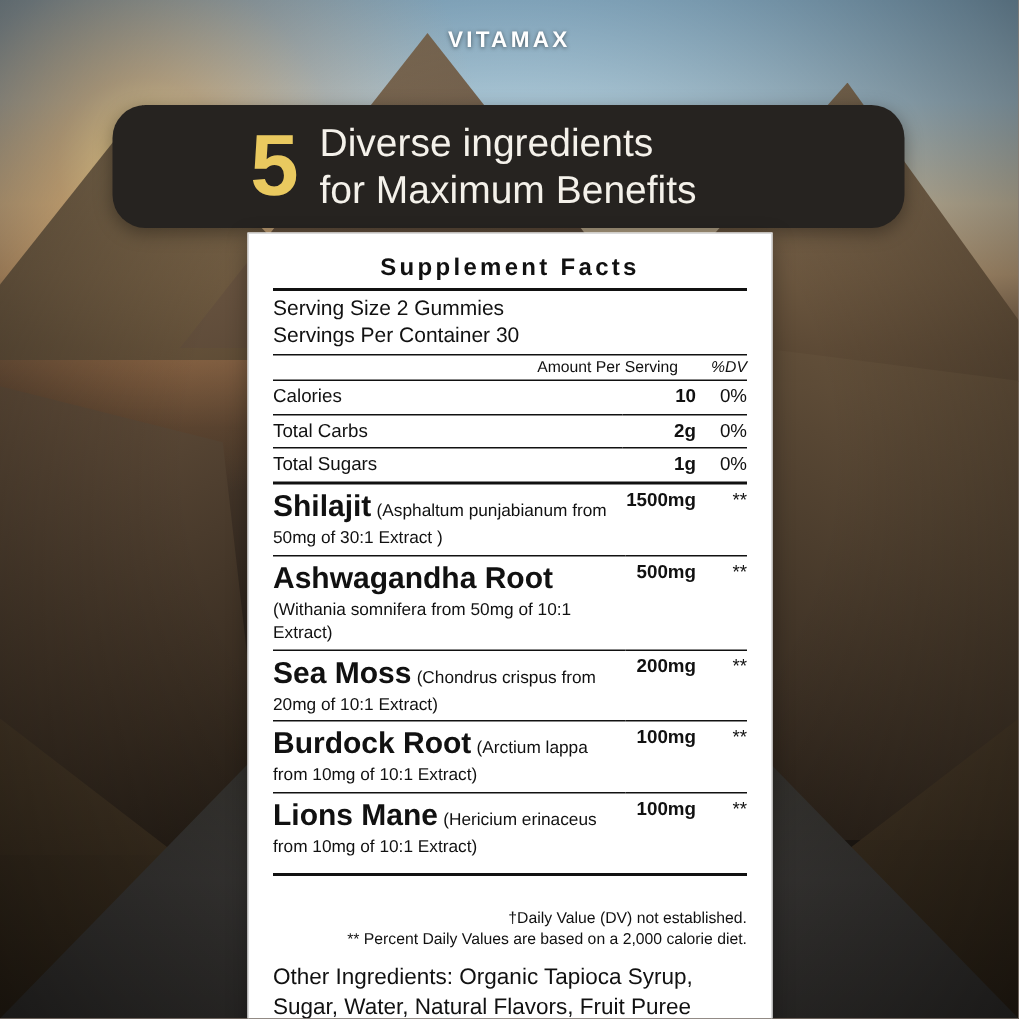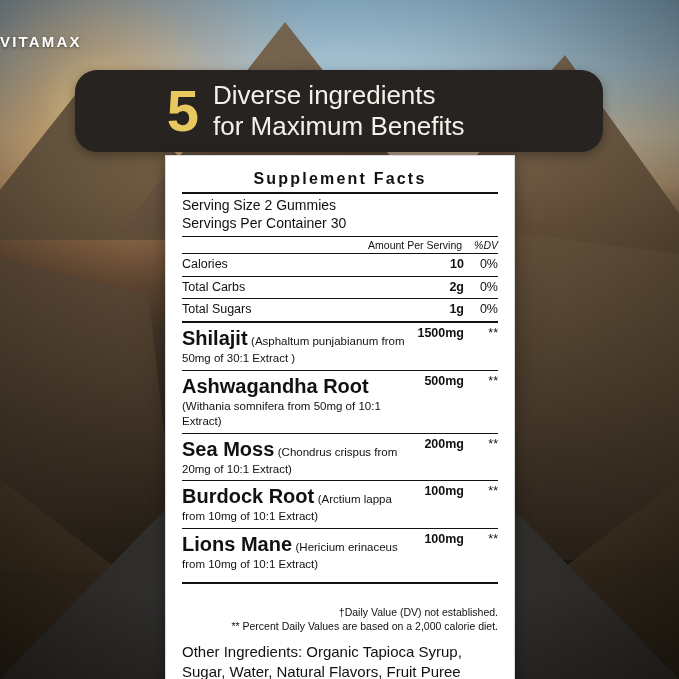--- a/index.html
+++ b/index.html
@@ -120,23 +120,23 @@
   .vignette {
     position: absolute;
     inset: 0;
     background: radial-gradient(ellipse at 50% 45%, rgba(0,0,0,0) 45%, rgba(0,0,0,0.35) 85%, rgba(0,0,0,0.5) 100%);
     pointer-events: none;
   }
 
   
   .brand {
     position: absolute;
-    top: 33px;
+    top: 18px;
     left: 0; right: 0;
-    text-align: left;
+    text-align: center;
     color: #ffffff;
     font-size: 15px;
     font-weight: bold;
     letter-spacing: 2.2px;
     text-shadow: 0 1px 3px rgba(0,0,0,0.5);
   }
 
   
   .headline {
     position: absolute;
@@ -201,21 +201,21 @@
     font-size: 14px;
     line-height: 1.25;
     padding: 3px 0 4px 0;
   }
   .amt-head {
     display: flex;
     justify-content: flex-end;
     align-items: baseline;
     font-size: 10.5px;
     padding: 2px 0 2px 0;
-    gap: 12px;
+    gap: 22px;
   }
   .amt-head .dv { font-size: 10.5px; font-style: italic; }
 
   table.sf {
     width: 100%;
     border-collapse: collapse;
   }
   table.sf td {
     vertical-align: top;
     padding: 3px 0 3px 0;

